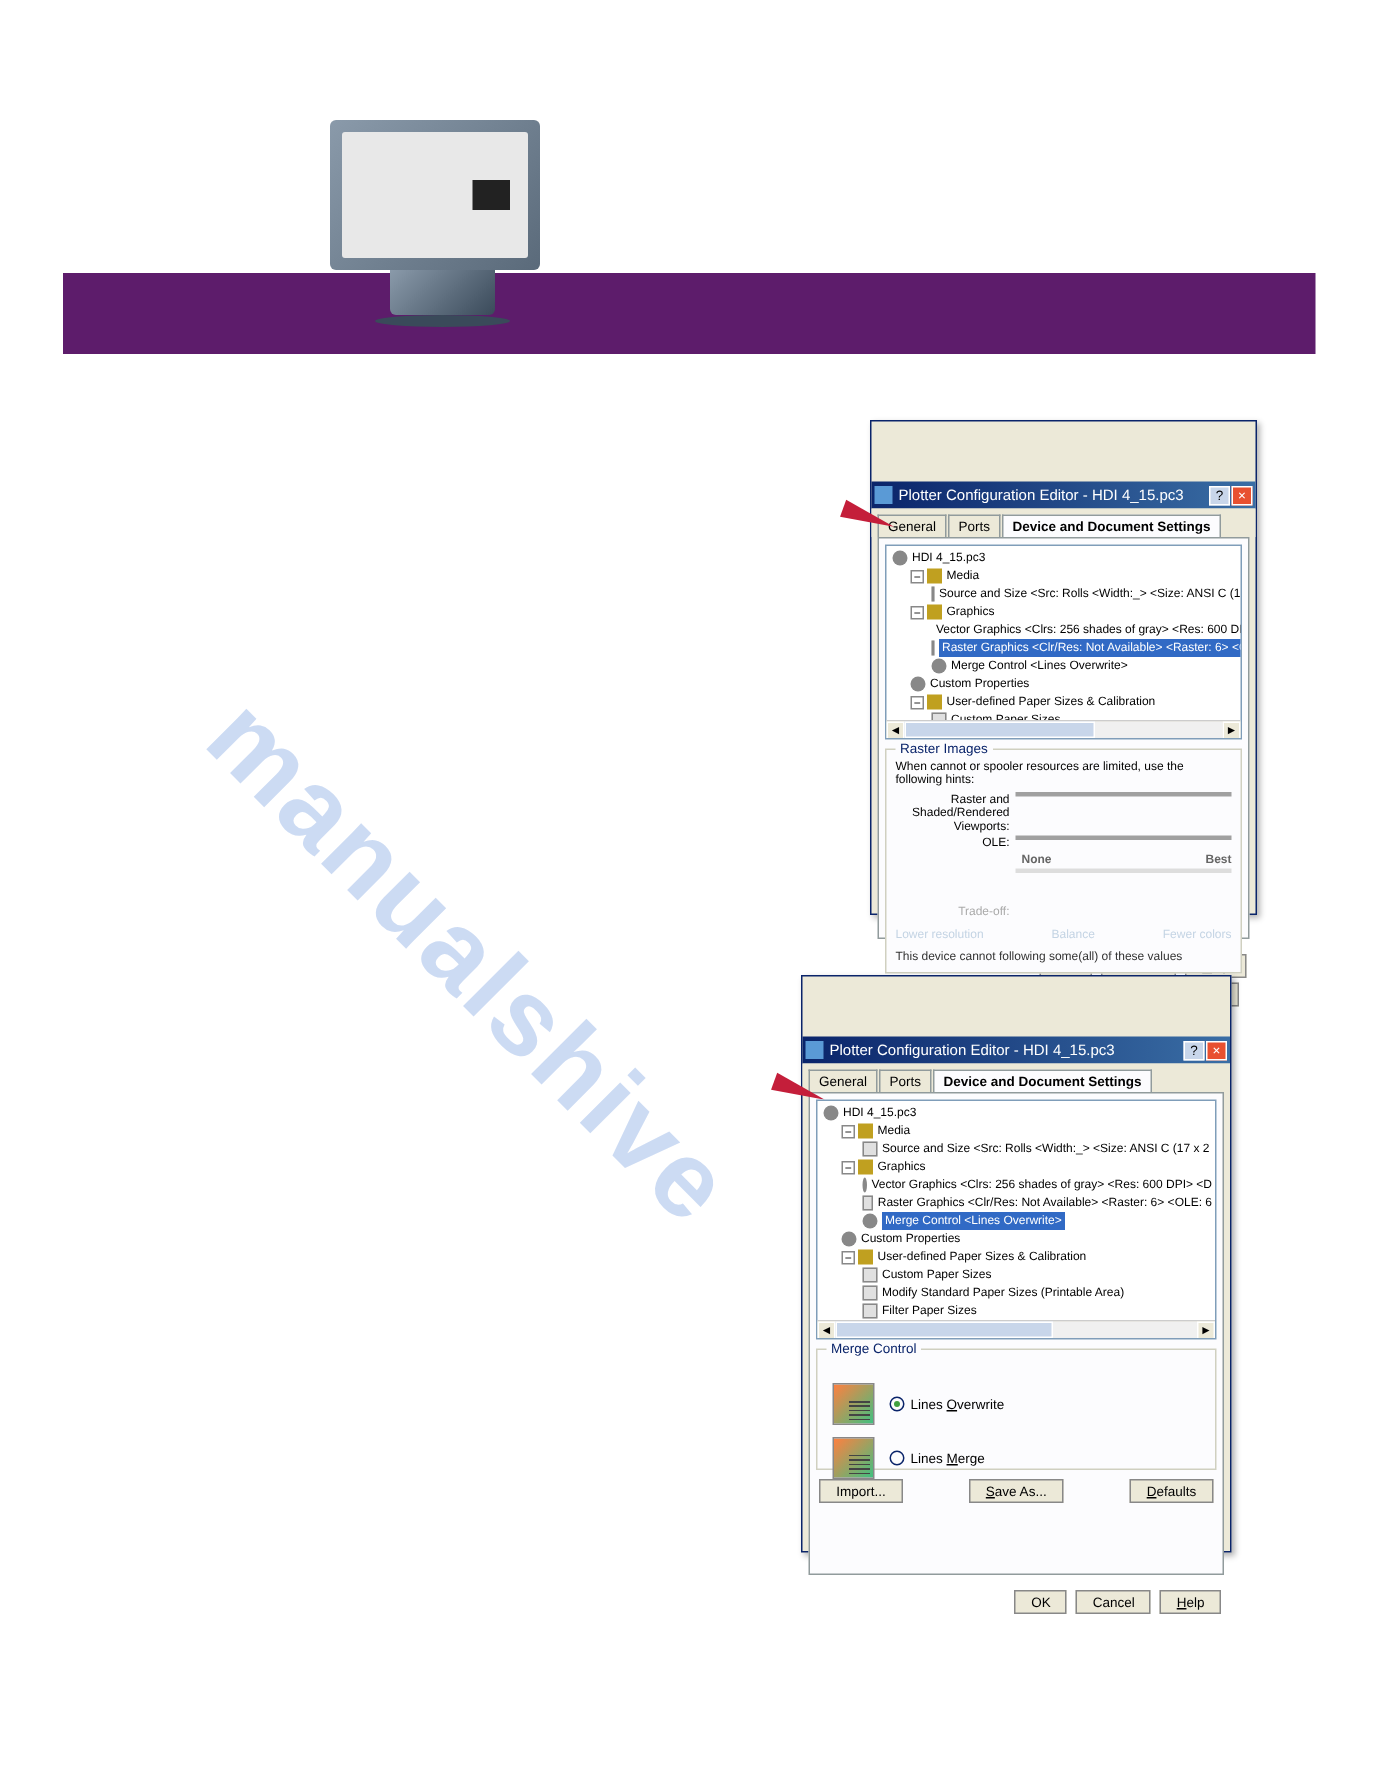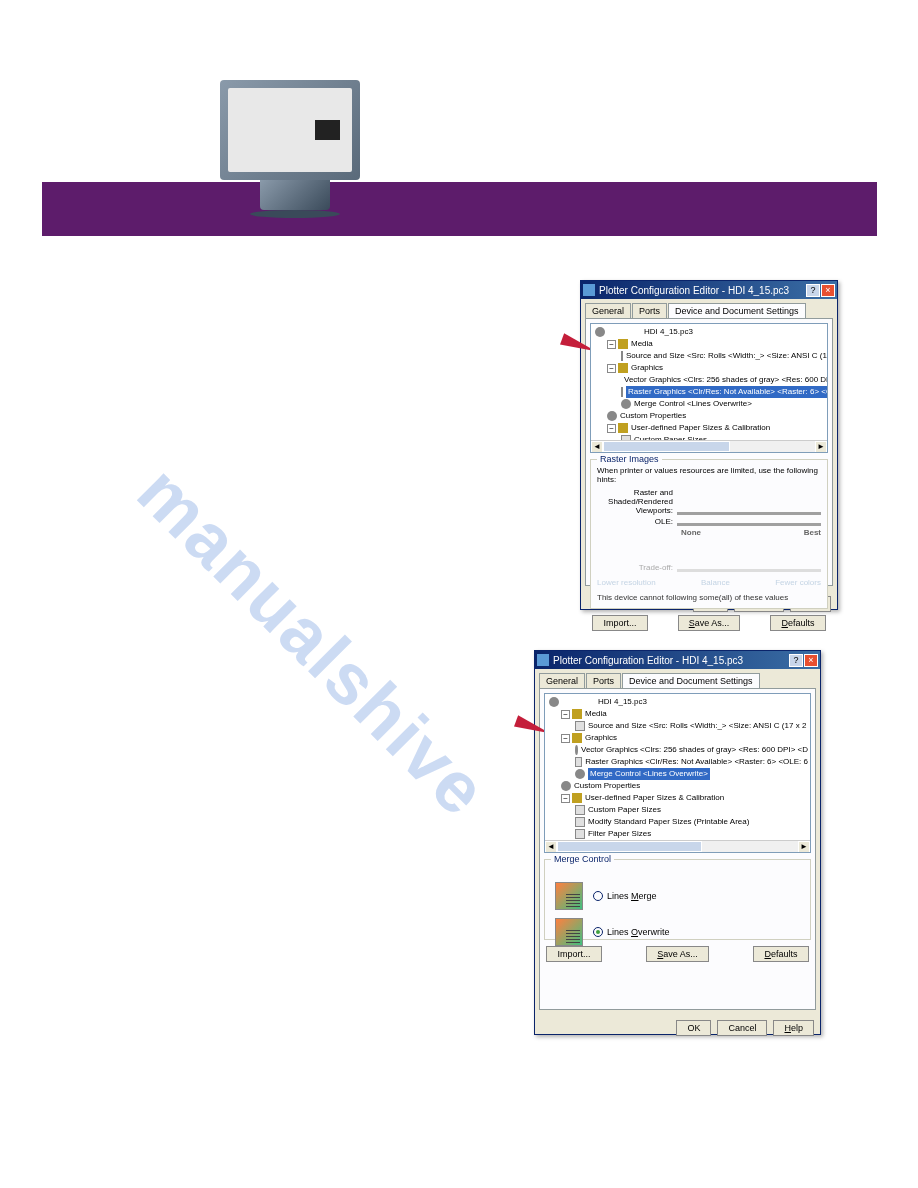--- a/index.html
+++ b/index.html
@@ -13,61 +13,61 @@
   .monitor-screen::after { content: ''; position: absolute; right: 12px; top: 32px; width: 25px; height: 20px; background: #222; }
   .monitor-stand { width: 70px; height: 30px; background: linear-gradient(135deg, #8a9aaa, #3a4a5a); margin: 0 auto; border-radius: 0 0 4px 4px; }
   .monitor-base { width: 90px; height: 8px; background: #3a4a5a; margin: 0 auto; border-radius: 50%; }
   
   .watermark { position: absolute; top: 450px; left: 180px; font-size: 72px; font-weight: bold; color: #9bb8e8; opacity: 0.5; transform: rotate(45deg); transform-origin: left top; letter-spacing: 2px; pointer-events: none; z-index: 5; }
   
   .dialog { position: absolute; background: #ece9d8; border: 1px solid #0a246a; box-shadow: 2px 2px 4px rgba(0,0,0,0.3); font-size: 9px; color: #000; }
   .dialog1 { top: 280px; left: 580px; width: 258px; height: 330px; z-index: 2; }
   .dialog2 { top: 650px; left: 534px; width: 287px; height: 385px; z-index: 2; }
   
-  .titlebar { height: 18px; background: linear-gradient(to right, #0a246a, #3a6ea5); color: #fff; display: flex; align-items: center; padding: 0 2px; font-size: 10px; }
+  .titlebar { height: 18px; background: linear-gradient(to right, #0a246a, #3a6ea5); color: #fff; display: flex; align-items: center; padding: 0 2px; font-size: 10px; margin-top: 40px; }
   .titlebar-icon { width: 12px; height: 12px; background: #5a9ad6; margin-right: 4px; }
   .titlebar-text { flex: 1; white-space: nowrap; overflow: hidden; }
   .titlebar-btns { display: flex; gap: 1px; }
   .tbbtn { width: 14px; height: 13px; background: #c8d6ea; border: 1px solid #fff; font-size: 9px; line-height: 11px; text-align: center; color: #000; }
   .tbclose { background: #e85030; color: #fff; }
   
   .tabstrip { display: flex; padding: 4px 4px 0 4px; background: #ece9d8; }
   .tab { padding: 2px 6px; background: #ece9d8; border: 1px solid #919b9c; border-bottom: none; font-size: 9px; margin-right: 1px; }
-  .tab.active { background: #fcfcfe; position: relative; z-index: 1; }
+  .tab.active { background: #fcfcfe; position: relative; z-index: 1; font-weight: bold; }
   
   .tabpanel { background: #fcfcfe; border: 1px solid #919b9c; margin: 0 4px 4px 4px; padding: 4px; }
   .dialog1 .tabpanel { height: 268px; }
   .dialog2 .tabpanel { height: 322px; }
   
   .tree { background: #fff; border: 1px solid #7f9db9; padding: 2px; overflow: hidden; position: relative; font-size: 8px; line-height: 12px; }
   .dialog1 .tree { height: 130px; }
   .dialog2 .tree { height: 160px; }
   .tree-row { white-space: nowrap; display: flex; align-items: center; }
-  .tree-indent0 { padding-left: 2px; gap: 36px; }
+  .tree-indent0 { padding-left: 2px; }
   .tree-indent1 { padding-left: 14px; }
   .tree-indent2 { padding-left: 28px; }
   .expando { display: inline-block; width: 9px; height: 9px; border: 1px solid #888; background: #fff; color: #000; font-size: 8px; line-height: 7px; text-align: center; margin-right: 2px; }
   .node-icon { display: inline-block; width: 10px; height: 10px; background: #c0a020; margin-right: 3px; }
   .node-icon.doc { background: #e0e0e0; border: 1px solid #888; }
   .node-icon.gear { background: #888; border-radius: 50%; }
   .selected { background: #316ac5; color: #fff; padding: 0 2px; }
   .tree-scroll { position: absolute; bottom: 0; left: 0; right: 0; height: 12px; background: #ece9d8; border-top: 1px solid #ccc; display: flex; }
   .scroll-arrow { width: 12px; height: 12px; background: #ece9d8; border: 1px solid #fff; font-size: 8px; text-align: center; line-height: 10px; }
   .scroll-track { flex: 1; background: #f0f0f0; position: relative; }
   .scroll-thumb { position: absolute; left: 0; top: 0; width: 60%; height: 100%; background: #c8d6ea; border: 1px solid #fff; }
   
   .arrow-red { position: absolute; width: 0; height: 0; border-top: 6px solid transparent; border-bottom: 6px solid transparent; border-left: 36px solid #c41e3a; }
   .dialog1 .arrow-red { top: 58px; left: -20px; transform: rotate(20deg); }
   .dialog2 .arrow-red { top: 70px; left: -20px; transform: rotate(20deg); }
   
   .groupbox { border: 1px solid #d0d0c0; margin-top: 6px; padding: 6px; position: relative; background: #fcfcfe; }
   .groupbox-title { position: absolute; top: -6px; left: 6px; background: #fcfcfe; padding: 0 3px; font-size: 9px; color: #0a246a; }
   
   .raster-hint { font-size: 8px; color: #000; margin-bottom: 4px; }
-  .slider-row { display: flex; align-items: flex-end; margin: 2px 0; }
+  .slider-row { display: flex; align-items: flex-start; margin: 2px 0; }
   .slider-label { width: 80px; text-align: right; font-size: 8px; padding-right: 4px; }
   .slider-track { flex: 1; height: 3px; background: #a0a0a0; position: relative; }
   .slider-ticks { display: flex; justify-content: space-between; font-size: 8px; color: #666; margin-top: 2px; font-weight: bold; }
   .bottom-labels { display: flex; justify-content: space-between; font-size: 8px; color: #c4d4e4; margin-top: 6px; }
   .device-note { font-size: 8px; margin-top: 6px; color: #333; }
   
   .merge-options { padding: 8px 4px; }
   .merge-row { display: flex; align-items: center; margin: 8px 0; }
   .merge-icon { width: 28px; height: 28px; border: 1px solid #888; background: linear-gradient(135deg, #ff8040, #40c080); margin-right: 10px; position: relative; }
   .merge-icon::after { content: ''; position: absolute; right: 2px; bottom: 2px; width: 14px; height: 14px; background: repeating-linear-gradient(0deg, #444, #444 1px, transparent 1px, transparent 3px); }
@@ -161,21 +161,21 @@
       <div class="tree-scroll">
         <span class="scroll-arrow">◄</span>
         <span class="scroll-track">
             <span class="scroll-thumb"></span>
           </span>
         <span class="scroll-arrow">►</span>
       </div>
     </div>
     <div class="groupbox">
       <span class="groupbox-title">Raster Images</span>
-      <div class="raster-hint">When printer or values resources are limited, use the following hints:</div>
+      <div class="raster-hint">When cannot or spooler resources are limited, use the following hints:</div>
       <div class="slider-row">
         <span class="slider-label">Raster and Shaded/Rendered Viewports:</span>
         <span class="slider-track"></span>
       </div>
       <div class="slider-row">
         <span class="slider-label">OLE:</span>
         <span class="slider-track"></span>
       </div>
       <div class="slider-ticks" style="padding-left:84px;">
         <span>None</span>
@@ -279,27 +279,27 @@
             <span class="scroll-thumb"></span>
           </span>
         <span class="scroll-arrow">►</span>
       </div>
     </div>
     <div class="groupbox" style="height:81px;">
       <span class="groupbox-title">Merge Control</span>
       <div class="merge-options">
         <div class="merge-row">
           <span class="merge-icon"></span>
+          <span class="radio checked"></span>
+          <span>Lines <u>O</u>verwrite</span>
+        </div>
+        <div class="merge-row">
+          <span class="merge-icon"></span>
           <span class="radio"></span>
           <span>Lines <u>M</u>erge</span>
-        </div>
-        <div class="merge-row">
-          <span class="merge-icon"></span>
-          <span class="radio checked"></span>
-          <span>Lines <u>O</u>verwrite</span>
         </div>
       </div>
     </div>
     <div class="btnrow-upper">
       <button class="btn"><span>Import...</span></button>
       <button class="btn" style="margin:0 auto;"><u>S</u>ave As...</button>
       <button class="btn"><u>D</u>efaults</button>
     </div>
   </div>
   <div class="btnrow2">

